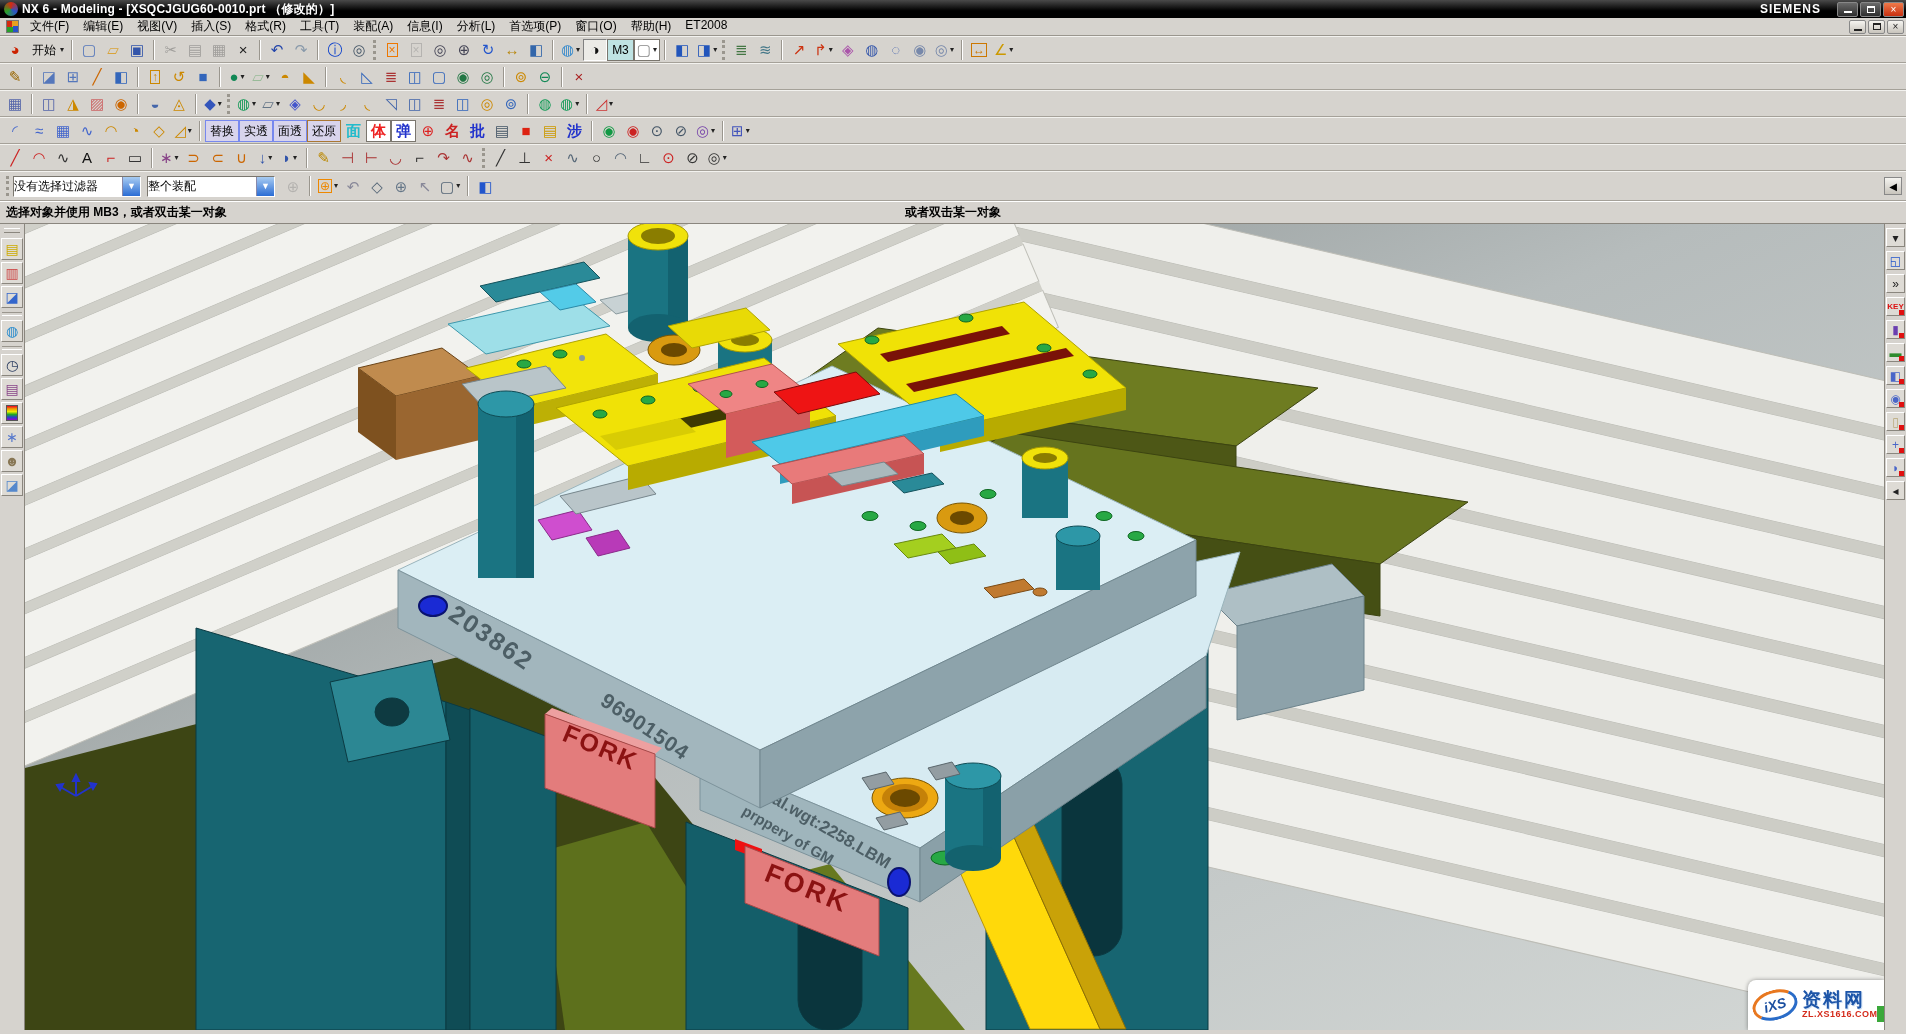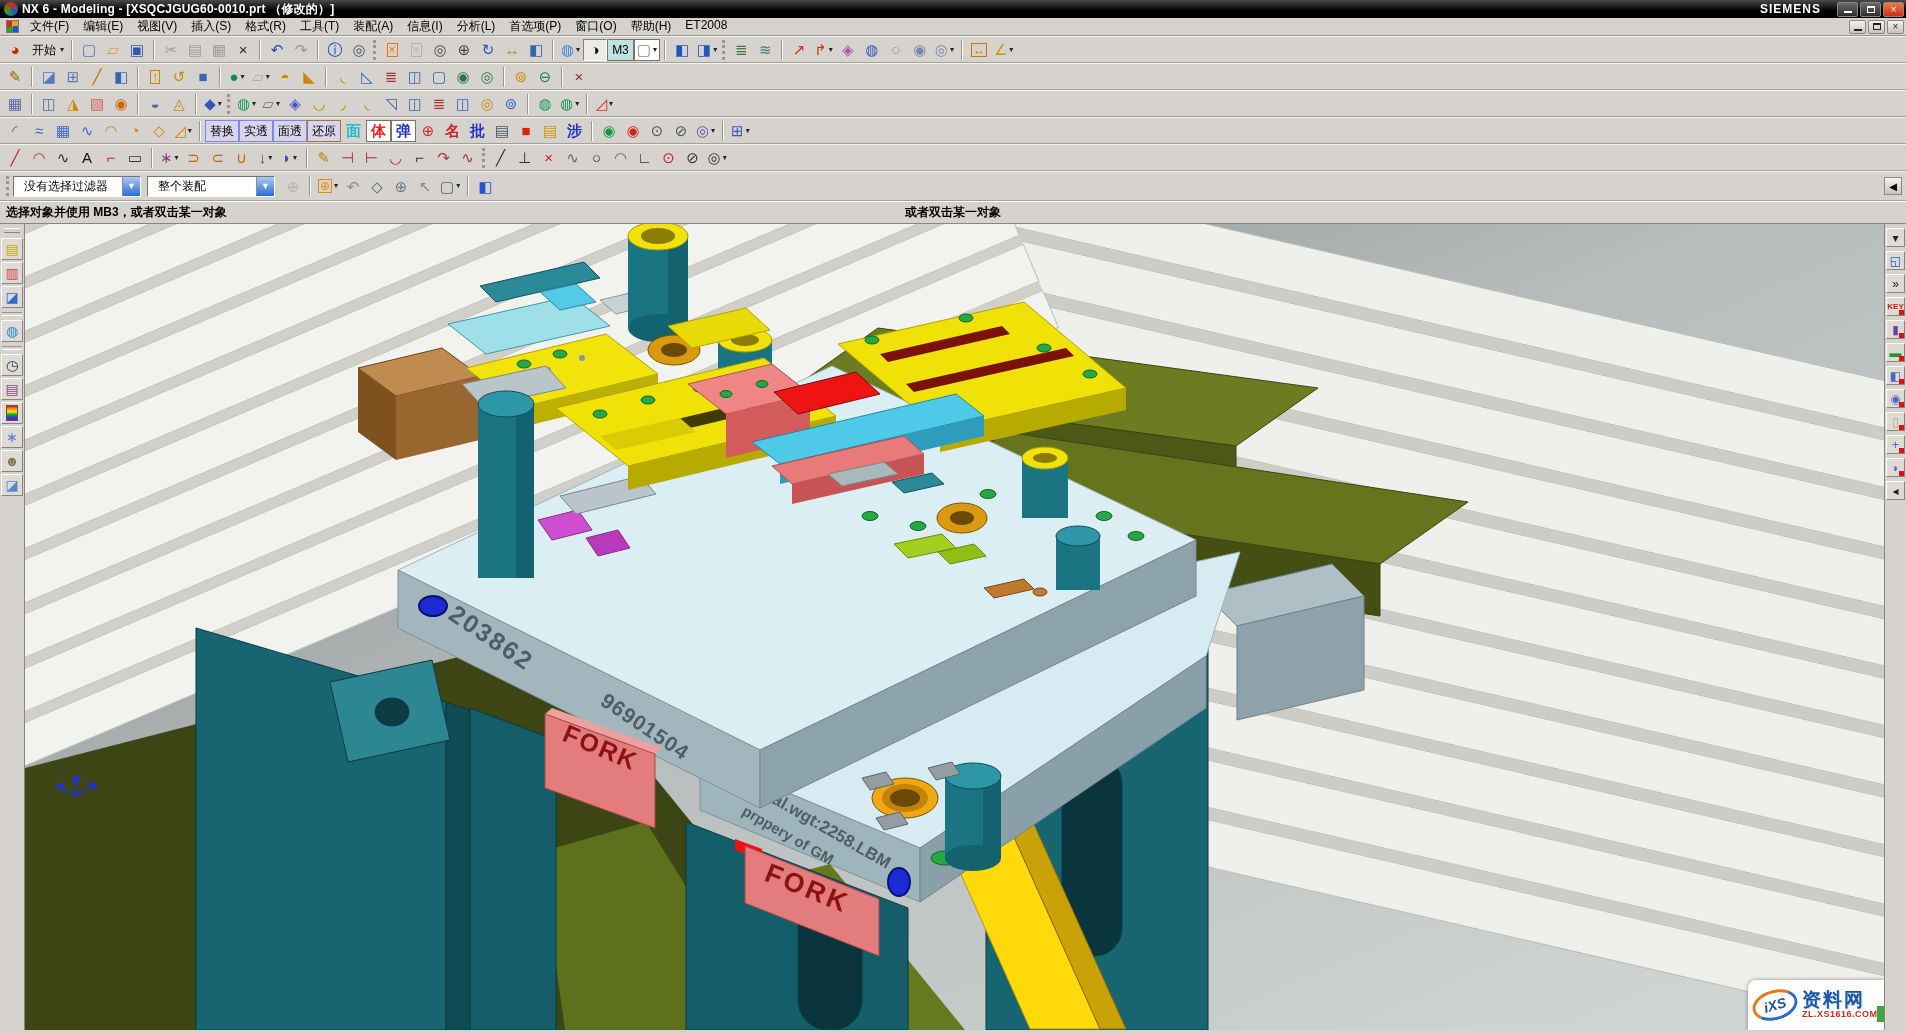--- a/index.html
+++ b/index.html
@@ -43,21 +43,21 @@
   .caret { font-size:8px; color:#222; margin-left:2px; }
   .tsep { width:2px; height:20px; border-left:1px solid #9a968e; border-right:1px solid #fff; margin:0 4px; flex:none; }
   .tgrip { width:3px; height:20px; border-left:3px dotted #9a968e; margin:0 4px 0 2px; flex:none; }
   .rainbow { width:12px; height:16px; background:linear-gradient(#e02,#e90,#ee0,#2a2,#24c,#90c); border:1px solid #555; }
 
   
   .selbar { height:30px; background:#d6d3ce; border-top:1px solid #f3f2ef; border-bottom:1px solid #a5a199;
     display:flex; align-items:center; padding:0 4px; position:relative; }
   .combo { display:flex; align-items:center; margin-right:6px; border:1px solid #7a766e;
     border-color:#7a766e #fff #fff #7a766e; background:#fff; height:21px; }
-  .combo-text { font-size:12px; padding:0 10px; min-width:108px; color:#000; }
+  .combo-text { font-size:12px; padding:0 0; min-width:108px; color:#000; }
   .combo-btn { width:18px; height:19px; background:linear-gradient(#a8ccf2,#2a6cd4);
     color:#fff; font-size:9px; display:flex; align-items:center; justify-content:center; border-left:1px solid #88a; }
   .collapse-btn { position:absolute; right:4px; top:5px; width:18px; height:18px; background:linear-gradient(#f5f4f0,#c8c4bc);
     border:1px solid #888; font-size:10px; display:flex; align-items:center; justify-content:center; }
   .promptbar { height:23px; background:#d6d3ce; border-bottom:1px solid #8a867e; display:flex; align-items:center;
     font-size:12px; font-weight:bold; position:relative; border-top:1px solid #fff; }
   .prompt-left { padding-left:6px; }
   .prompt-center { position:absolute; left:50%; transform:translateX(-50%); }
 
   

